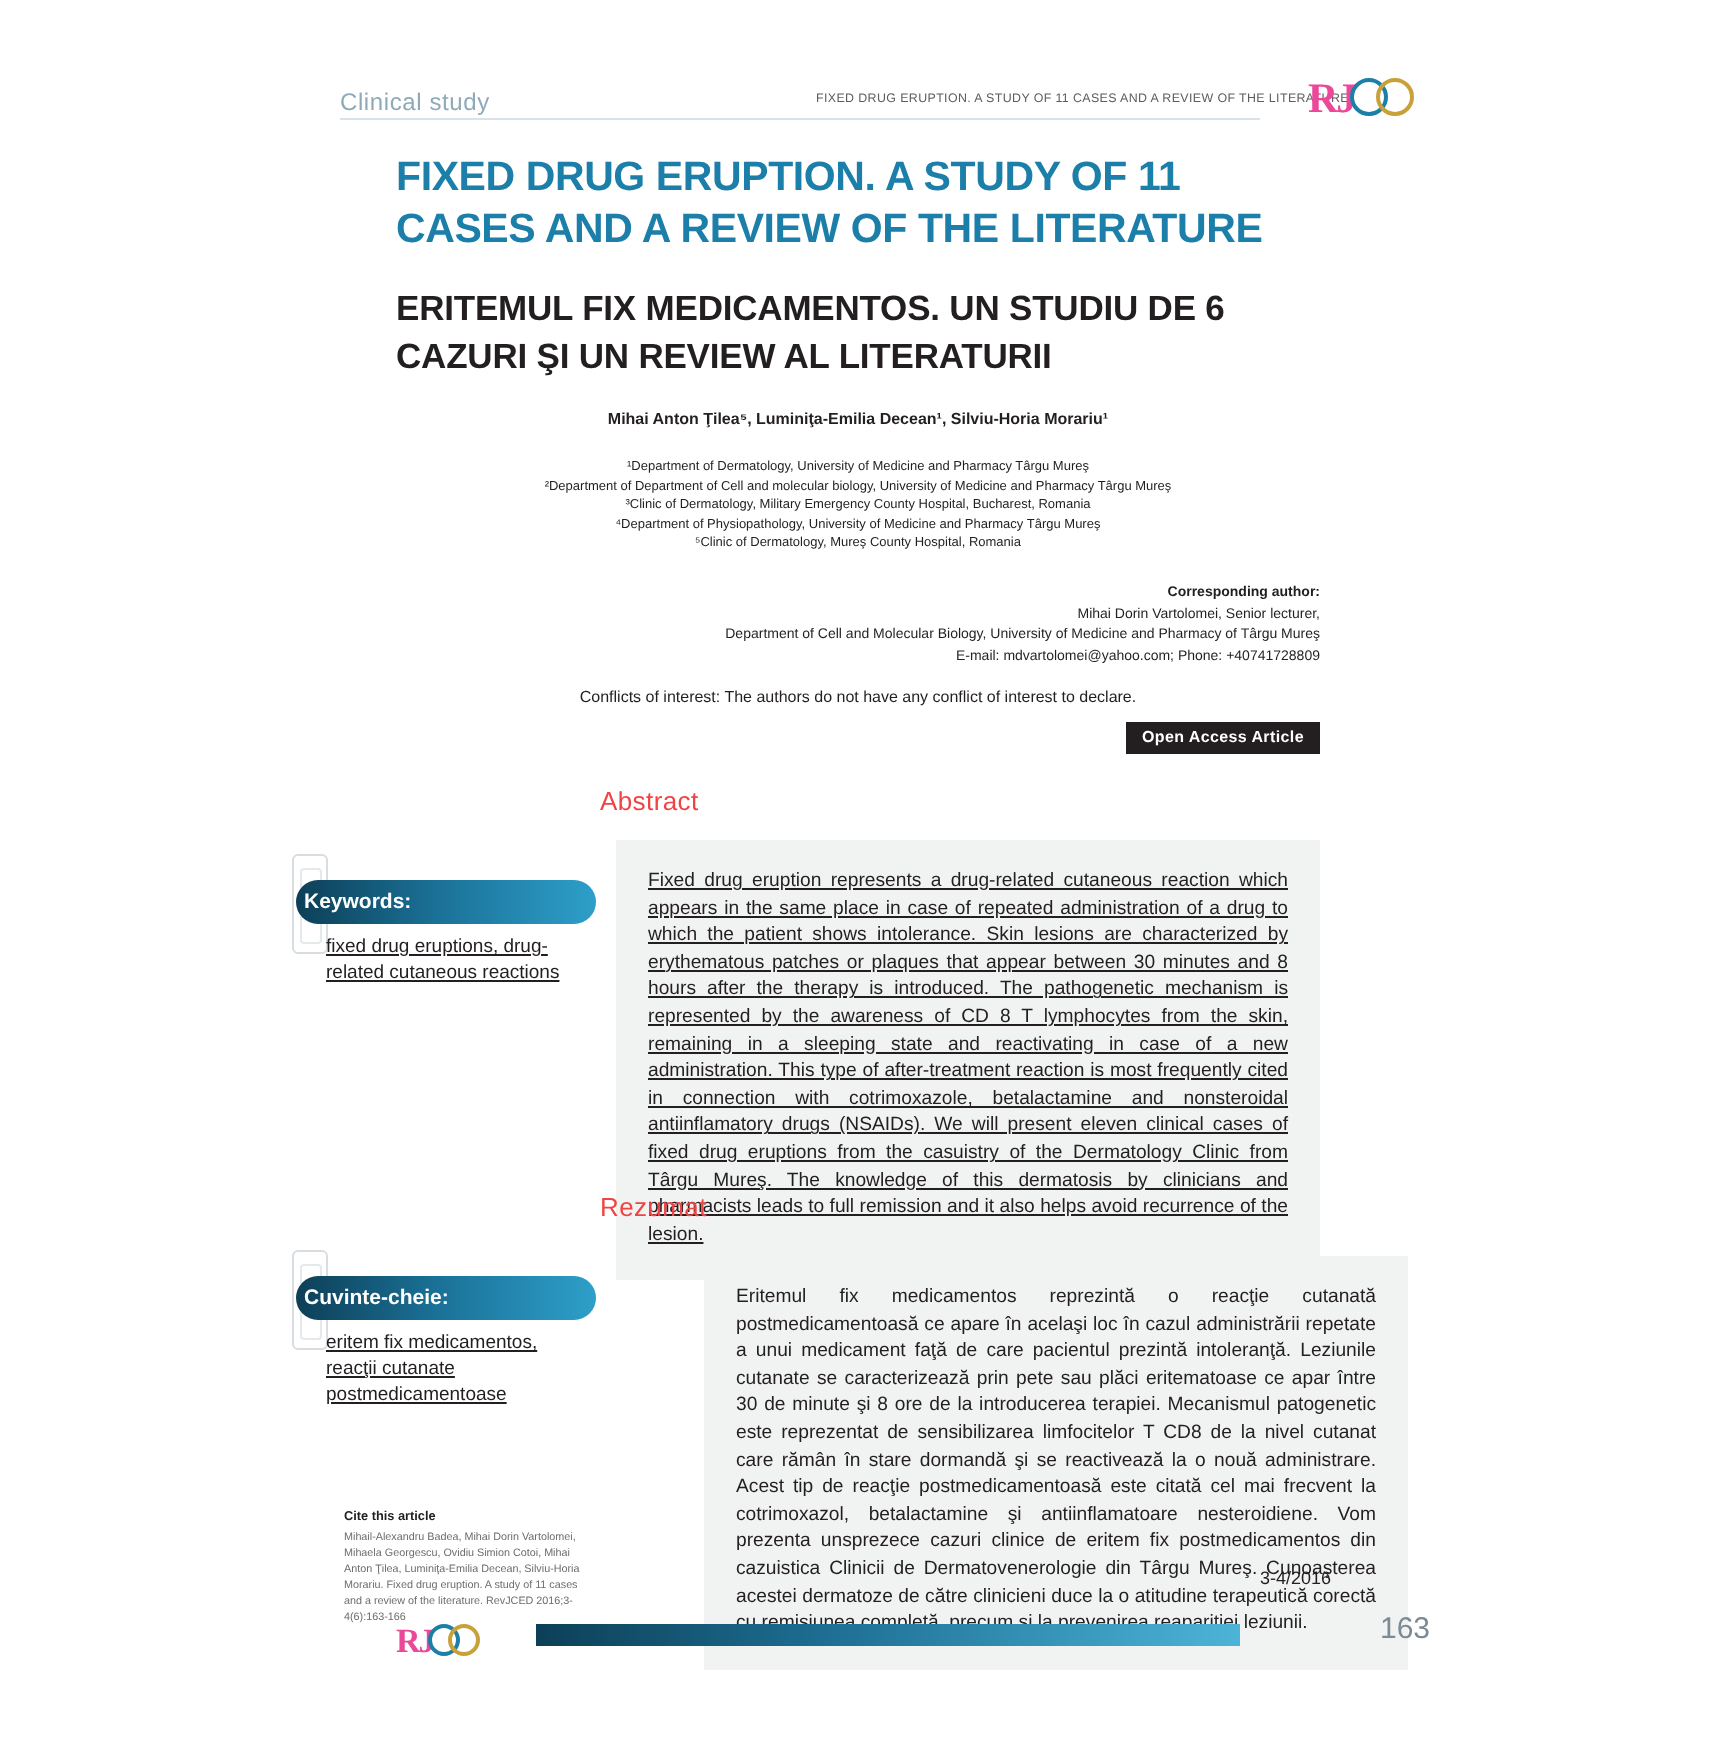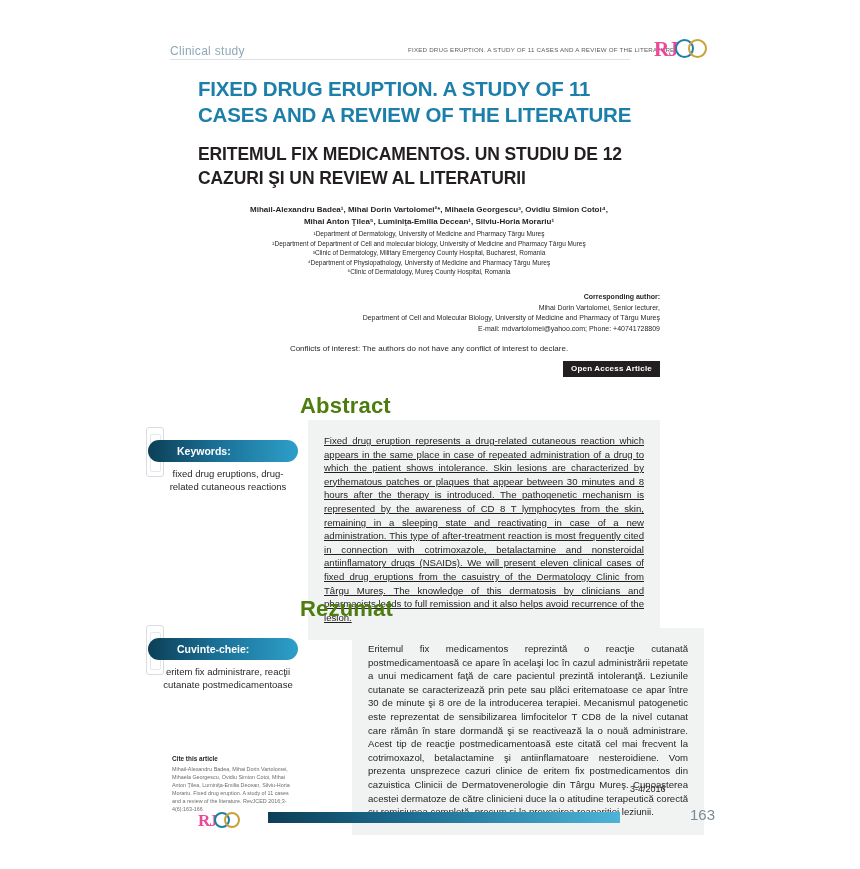--- a/index.html
+++ b/index.html
@@ -157,40 +157,40 @@
     color: #ffffff;
     font-size: 8px;
     font-weight: bold;
     padding: 3px 8px 4px 8px;
     letter-spacing: 0.2px;
   }
 
   
   .sec-h {
     position: absolute;
-    font-size: 22px;
-    color: #4d7c0f;
-    font-weight: bold;
+    font-size: 13px;
+    color: #ef4444;
+    font-weight: normal;
     letter-spacing: 0.2px;
   }
   .sec-abstract { left: 300px; top: 393px; }
   .sec-rezumat  { left: 300px; top: 596px; }
 
   
   .kw-tab {
     position: absolute;
     height: 22px;
     width: 150px;
     border-radius: 11px;
     background: linear-gradient(to right, #0d3f57 0%, #1a6f95 45%, #2d9fc9 100%);
     color: #ffffff;
     font-size: 10.5px;
     font-weight: bold;
     line-height: 22px;
-    padding-left: 29px;
+    padding-left: 4px;
     box-sizing: border-box;
   }
   .kw-tab-abs { left: 148px; top: 440px; }
   .kw-tab-rez { left: 148px; top: 638px; }
 
   .kw-clip {
     position: absolute;
     width: 16px;
     height: 48px;
     background: #ffffff;
@@ -206,24 +206,24 @@
     height: 36px;
     border: 1px solid #e4e9ec;
     border-radius: 2px;
   }
   .kw-clip-abs { left: 146px; top: 427px; }
   .kw-clip-rez { left: 146px; top: 625px; }
 
   .kw-list {
     position: absolute;
     width: 130px;
-    text-align: center;
     font-size: 9.5px;
     line-height: 12.8px;
     color: #231f20;
+    text-decoration: underline;
   }
   .kw-list-abs { left: 163px; top: 468px; }
   .kw-list-rez { left: 163px; top: 666px; }
 
   
   .body-box {
     position: absolute;
     left: 308px;
     width: 352px;
     background: #f1f2f2;
@@ -297,24 +297,23 @@
     <div class="header-rule"></div>
     <div class="header-center">FIXED DRUG ERUPTION. A STUDY OF 11 CASES AND A REVIEW OF THE LITERATURE</div>
     <div class="logo-top">
       <span class="logo-mark">
         <span class="blue">RJ</span><span class="logo-ring"></span><span class="logo-ring gold"></span>
       </span>
     </div>
   </div>
 
   <div class="title-en">FIXED DRUG ERUPTION. A STUDY OF 11 CASES AND A REVIEW OF THE LITERATURE</div>
-  <div class="title-ro">ERITEMUL FIX MEDICAMENTOS. UN STUDIU DE 12 CAZURI ŞI UN REVIEW AL LITERATURII</div>
+  <div class="title-ro">ERITEMUL FIX MEDICAMENTOS. UN STUDIU DE 6 CAZURI ŞI UN REVIEW AL LITERATURII</div>
 
   <div class="authors">
-    <div>Mihail-Alexandru Badea¹, Mihai Dorin Vartolomei²*, Mihaela Georgescu³, Ovidiu Simion Cotoi⁴,</div>
     <div>Mihai Anton Ţilea⁵, Luminiţa-Emilia Decean¹, Silviu-Horia Morariu¹</div>
   </div>
   <div class="affils">
     <div>¹Department of  Dermatology, University of Medicine and Pharmacy Târgu Mureş</div>
     <div>²Department of  Department of Cell and molecular biology, University of Medicine and Pharmacy Târgu Mureş</div>
     <div>³Clinic of  Dermatology, Military Emergency County Hospital, Bucharest, Romania</div>
     <div>⁴Department of Physiopathology, University of Medicine and Pharmacy Târgu Mureş</div>
     <div>⁵Clinic of Dermatology, Mureş County Hospital, Romania</div>
   </div>
 
@@ -332,21 +331,21 @@
 
   <div class="sec-h sec-abstract">Abstract</div>
   <div class="kw-clip kw-clip-abs"></div>
   <div class="kw-tab kw-tab-abs">Keywords:</div>
   <div class="kw-list kw-list-abs">fixed drug eruptions, drug-related cutaneous reactions</div>
   <div class="body-box body-abs">Fixed drug eruption represents a drug-related cutaneous reaction which appears in the same place in case of repeated administration of a drug to which the patient shows intolerance. Skin lesions are characterized by erythematous patches or plaques that appear between 30 minutes and 8 hours after the therapy is introduced. The pathogenetic mechanism is represented by the awareness of CD 8 T lymphocytes from the skin, remaining in a sleeping state and reactivating in case of a new administration. This type of after-treatment reaction is most frequently cited in connection with cotrimoxazole, betalactamine and nonsteroidal antiinflamatory drugs (NSAIDs). We will present eleven clinical cases of fixed drug eruptions from the casuistry of the Dermatology Clinic from Târgu Mureş. The knowledge of this dermatosis by clinicians and pharmacists leads to full remission and it also helps avoid recurrence of the lesion.</div>
 
   <div class="sec-h sec-rezumat">Rezumat</div>
   <div class="kw-clip kw-clip-rez"></div>
   <div class="kw-tab kw-tab-rez">Cuvinte-cheie:</div>
-  <div class="kw-list kw-list-rez">eritem fix administrare, reacţii cutanate postmedicamentoase</div>
+  <div class="kw-list kw-list-rez">eritem fix medicamentos, reacţii cutanate postmedicamentoase</div>
   <div class="body-box body-rez">Eritemul fix medicamentos reprezintă o reacţie cutanată postmedicamentoasă ce apare în acelaşi loc în cazul administrării repetate a unui medicament faţă de care pacientul prezintă intoleranţă. Leziunile cutanate se caracterizează prin pete sau plăci eritematoase ce apar între 30 de minute şi 8 ore de la introducerea terapiei. Mecanismul patogenetic este reprezentat de sensibilizarea limfocitelor T CD8 de la nivel cutanat care rămân în stare dormandă şi se reactivează la o nouă administrare. Acest tip de reacţie postmedicamentoasă este citată cel mai frecvent la cotrimoxazol, betalactamine şi antiinflamatoare nesteroidiene. Vom prezenta unsprezece cazuri clinice de eritem fix postmedicamentos din cazuistica Clinicii de Dermatovenerologie din Târgu Mureş. Cunoaşterea acestei dermatoze de către clinicieni duce la o atitudine terapeutică corectă cu remisiunea completă, precum şi la prevenirea reapariţiei leziunii.</div>
 
   <div class="cite">
     <div class="cite-t">Cite this article</div>
     <div class="cite-b">Mihail-Alexandru Badea, Mihai Dorin Vartolomei, Mihaela Georgescu, Ovidiu Simion Cotoi, Mihai Anton Ţilea, Luminiţa-Emilia Decean, Silviu-Horia Morariu. Fixed drug eruption. A study of 11 cases and a review of the literature. RevJCED 2016;3-4(6):163-166</div>
   </div>
 
   <div class="footer-logo">
     <span class="logo-mark">
       <span class="blue">RJ</span><span class="logo-ring"></span><span class="logo-ring gold"></span>

